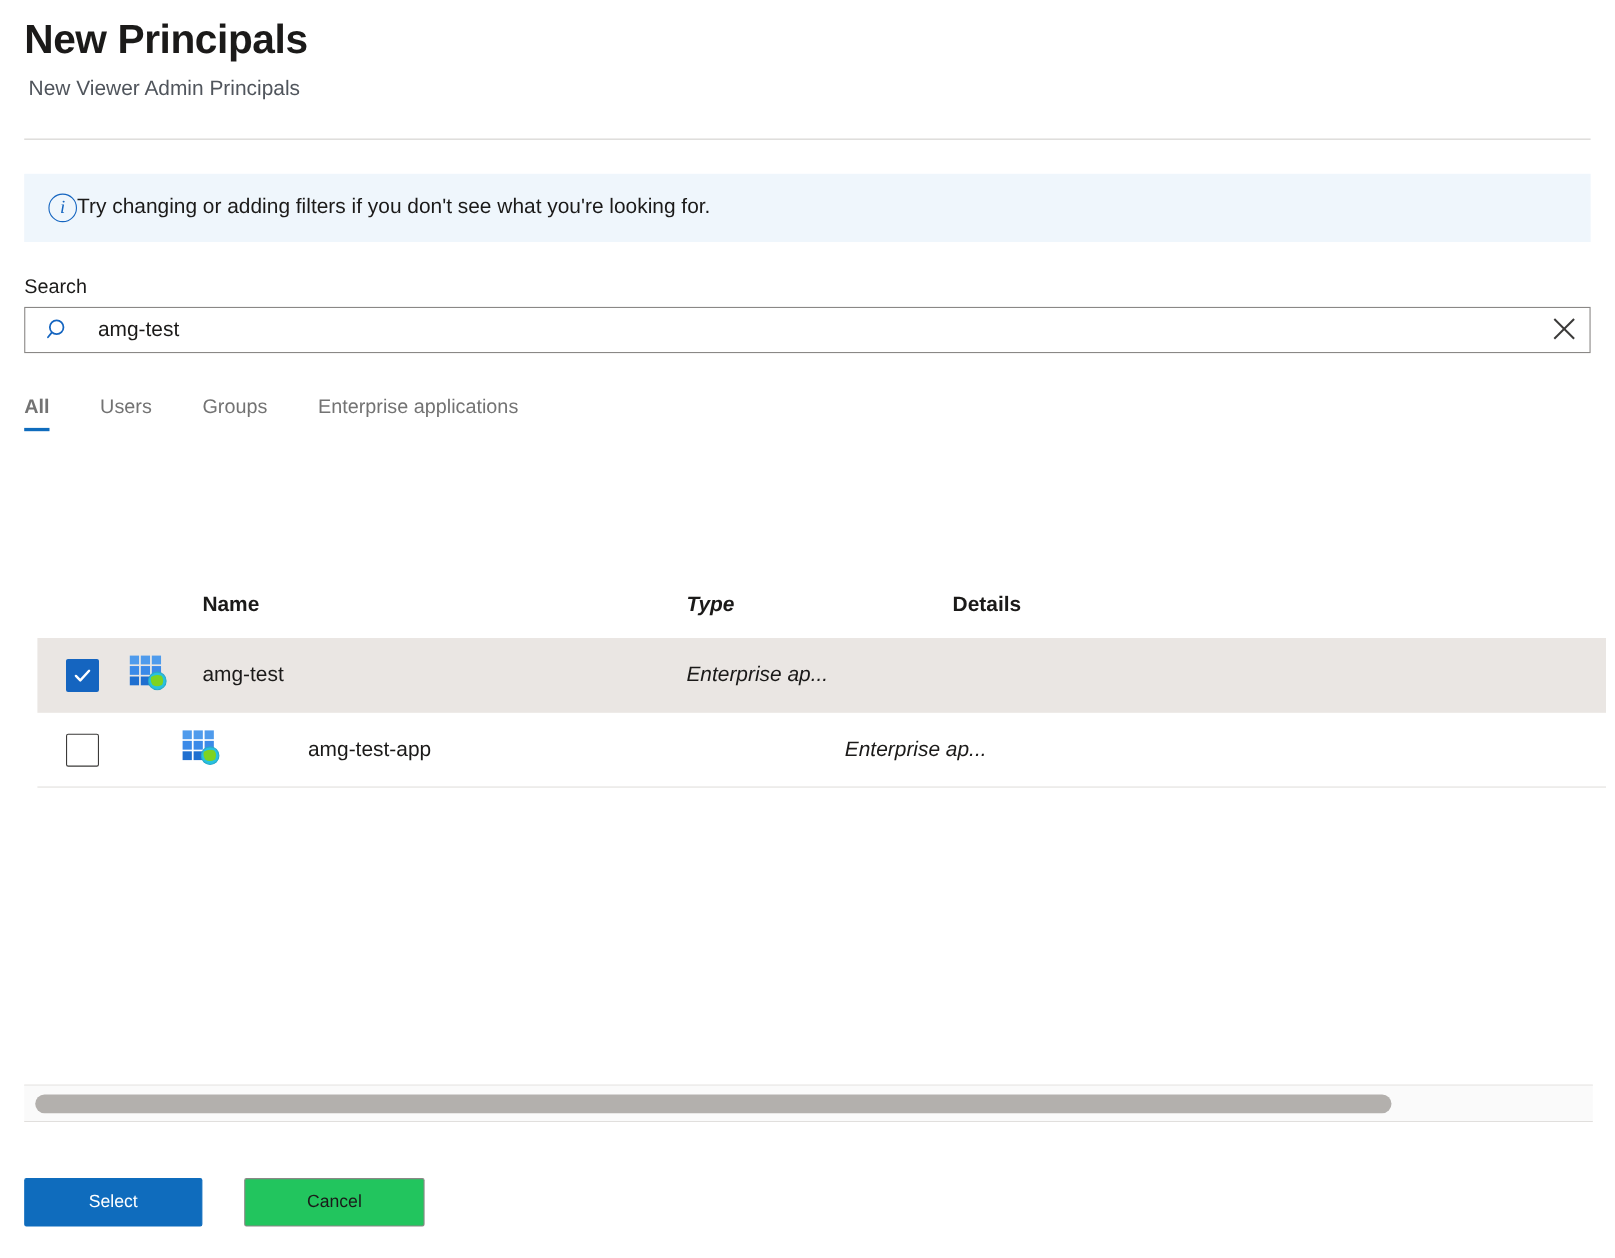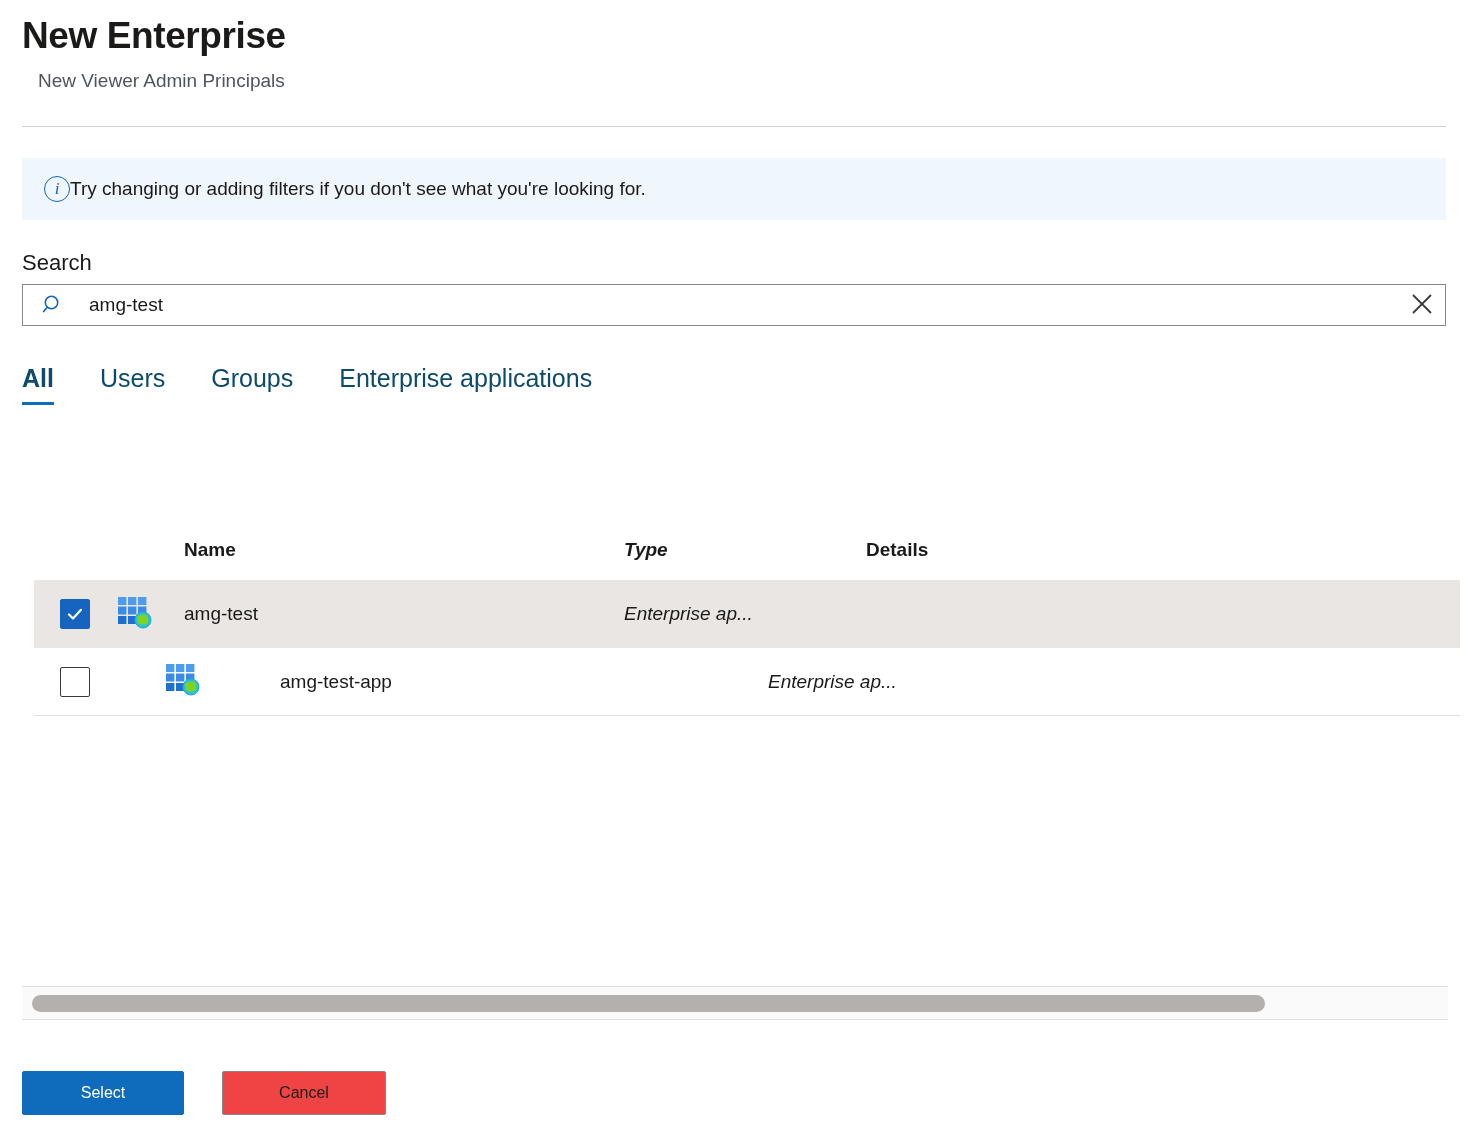--- a/index.html
+++ b/index.html
@@ -21,21 +21,21 @@
     font-size: 37px;
     font-weight: bold;
     letter-spacing: -0.4px;
     line-height: 44px;
     margin: 0;
     color: #1b1a19;
   }
   .page-subtitle {
     font-size: 19px;
     line-height: 26px;
-    margin: 10px 0 0 16px;
+    margin: 10px 0 0 4px;
     color: #50555c;
   }
   .header-rule {
     margin: 32px 22px 0 22px;
     height: 1px;
     background: #d2d0ce;
   }
 
   
   .info-banner {
@@ -60,21 +60,21 @@
   }
   .info-text {
     font-size: 19px;
     color: #1b1a19;
     line-height: 24px;
   }
 
   
   .search-block { margin: 30px 22px 0 22px; }
   .search-label {
-    font-size: 22px;
+    font-size: 18px;
     color: #1b1a19;
     display: block;
     margin-bottom: 8px;
   }
   .search-box {
     position: relative;
     height: 42px;
     border: 1px solid #8a8886;
     background: #ffffff;
     display: flex;
@@ -103,22 +103,22 @@
 
   
   .tabs {
     margin: 38px 22px 0 22px;
     display: flex;
     align-items: flex-end;
     gap: 0;
   }
   .tab {
     position: relative;
-    font-size: 25px;
-    color: #0c4a6e;
+    font-size: 18px;
+    color: #737373;
     padding: 0 0 12px 0;
     margin-right: 46px;
     cursor: pointer;
     white-space: nowrap;
   }
   .tab.active { font-weight: bold; }
   .tab.active::after {
     content: "";
     position: absolute;
     left: 0; right: 0; bottom: 0;
@@ -225,33 +225,33 @@
     padding: 0 28px;
     display: flex; align-items: center; justify-content: center;
   }
   .btn-primary {
     background: #0f6cbd;
     color: #ffffff;
     border: 1px solid #0f6cbd;
     min-width: 162px;
   }
   .btn-secondary {
-    background: #ef4444;
+    background: #22c55e;
     color: #1b1a19;
     border: 1px solid #8a8886;
     min-width: 164px;
   }
 </style>
 </head>
 <body>
 
 <div class="page">
 
   <div class="header">
-    <h1 class="page-title">New Enterprise</h1>
+    <h1 class="page-title">New Principals</h1>
     <p class="page-subtitle">New Viewer Admin Principals</p>
   </div>
   <div class="header-rule"></div>
 
   <div class="info-banner">
     <span class="info-icon">i</span>
     <span class="info-text">Try changing or adding filters if you don't see what you're looking for.</span>
   </div>
 
   <div class="search-block">

